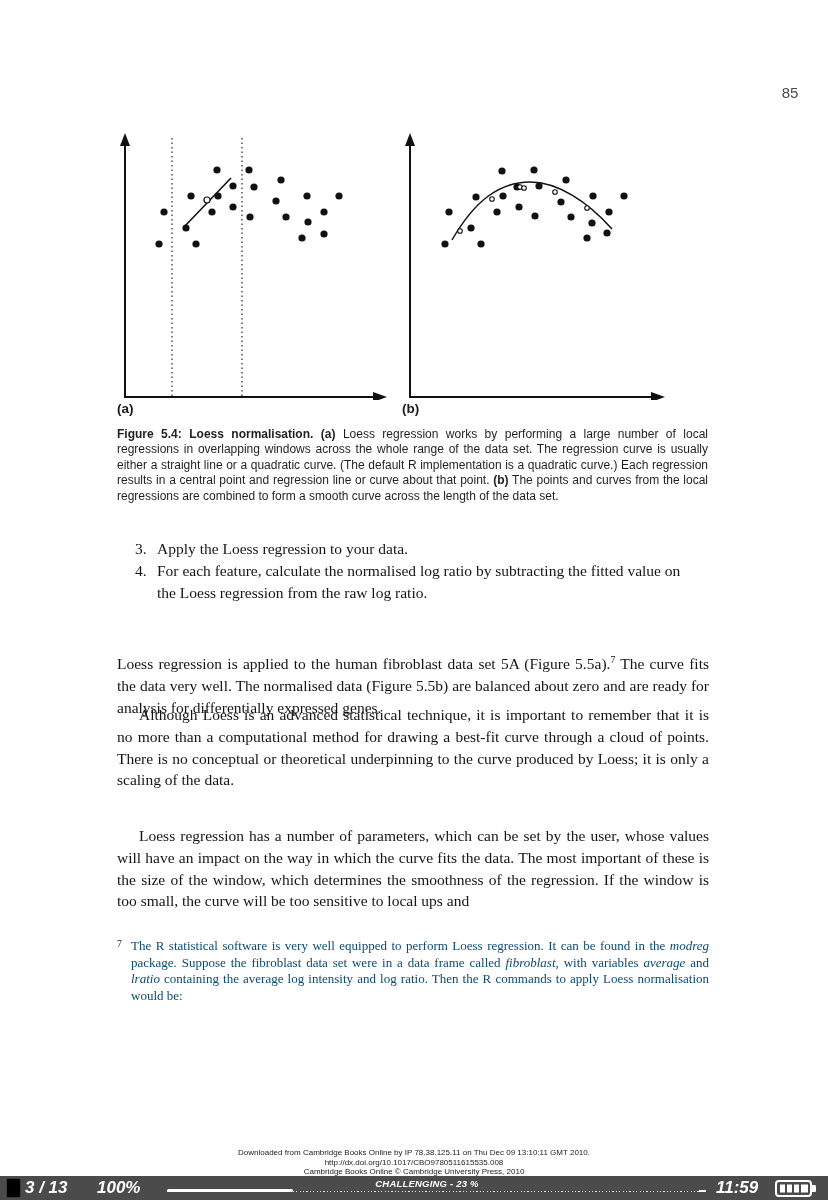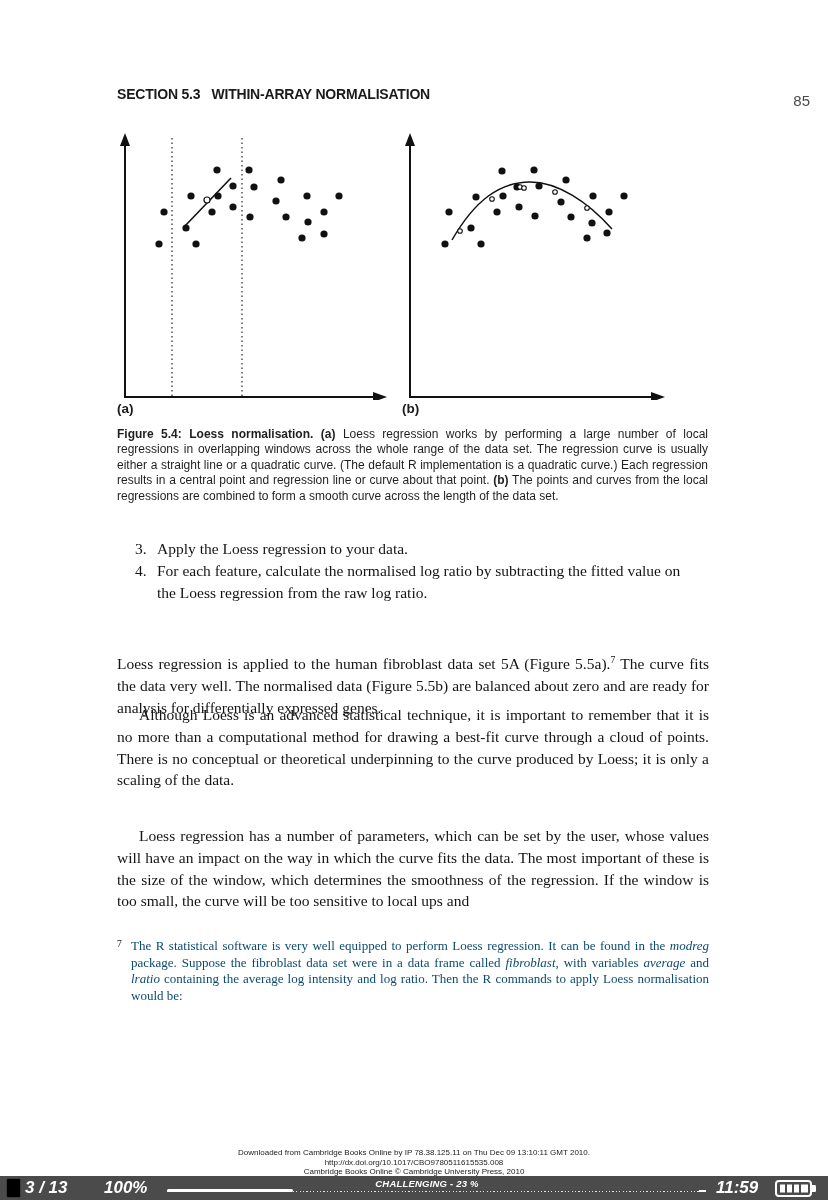--- a/index.html
+++ b/index.html
@@ -3,21 +3,21 @@
 <meta charset="utf-8">
 <style>
   html,body{margin:0;padding:0;background:#888;}
   .page{position:relative;width:828px;height:1200px;background:#ffffff;overflow:hidden;
         font-family:"Liberation Sans",sans-serif;color:#111;}
   .abs{position:absolute;}
 
   
   .header-title{left:117px;top:86px;font-size:14px;font-weight:bold;letter-spacing:-0.2px;
                 white-space:pre;color:#1a1a1a;}
-  .page-number{left:770px;top:84px;width:40px;text-align:right;font-size:15px;color:#4a4a4a;margin-top:8px;}
+  .page-number{left:770px;top:84px;width:40px;text-align:center;font-size:15px;color:#4a4a4a;}
 
   
   .fig-svg{position:absolute;}
   .fig-label{font-size:13.5px;font-weight:bold;color:#1a1a1a;}
   .caption{left:117px;top:427px;width:591px;font-size:12px;line-height:15.4px;
            text-align:justify;color:#1f1f1f;}
 
   
   .serif{font-family:"Liberation Serif","DejaVu Serif",serif;}
   .list-block{left:135px;top:538px;width:575px;}
@@ -62,21 +62,20 @@
   .sb-fill{left:167px;top:13px;width:126px;height:3.2px;background:#fff;border-radius:2px;}
   .sb-endcap{left:699px;top:13.5px;width:7px;height:2.4px;background:#fff;}
   .sb-time{left:716px;top:0;height:32px;line-height:24px;font-size:17px;font-weight:bold;}
   .sb-batt{left:775px;top:4px;}
 </style>
 </head>
 <body>
 
 <div class="page">
 
-  <div class="abs header-title">SECTION 5.3   WITHIN-ARRAY NORMALISATION</div>
   <div class="abs page-number">85</div>
 
   <svg class="fig-svg" style="left:110px;top:132px;" width="280" height="268" viewBox="0 0 280 268">
     <line x1="15" y1="266" x2="15" y2="12" stroke="#111" stroke-width="2"></line>
     <polygon points="15,1 10,14 20,14" fill="#111"></polygon>
     <line x1="14" y1="265" x2="264" y2="265" stroke="#111" stroke-width="2"></line>
     <polygon points="277,265 263,260 263,270" fill="#111"></polygon>
     <g>
         <line x1="62" y1="6" x2="62" y2="264" stroke="#111" stroke-width="1.1" stroke-dasharray="1.5 3"></line>
         <line x1="132" y1="6" x2="132" y2="264" stroke="#111" stroke-width="1.1" stroke-dasharray="1.5 3"></line>
@@ -172,21 +171,21 @@
 
   <div class="abs footer">
     <div>Downloaded from Cambridge Books Online by IP 78.38.125.11 on Thu Dec 09 13:10:11 GMT 2010.</div>
     <div>http://dx.doi.org/10.1017/CBO9780511615535.008</div>
     <div>Cambridge Books Online © Cambridge University Press, 2010</div>
   </div>
 
   <div class="abs status-bar">
     <div class="abs sb-pageicon" style="position:absolute;"></div>
     <div class="sb-pages sb-white" style="position:absolute;">3 / 13</div>
-    <div class="sb-zoom sb-white" style="position:absolute;margin-left:7px;">100%</div>
+    <div class="sb-zoom sb-white" style="position:absolute;">100%</div>
     <div class="sb-center sb-white" style="position:absolute;margin-left:13px;">CHALLENGING - 23 %</div>
     <div class="sb-track" style="position:absolute;"></div>
     <div class="sb-fill" style="position:absolute;"></div>
     <div class="sb-endcap" style="position:absolute;"></div>
     <div class="sb-time sb-white" style="position:absolute;">11:59</div>
     <svg class="sb-batt" style="position:absolute;" width="42" height="17" viewBox="0 0 42 17">
       <rect x="1" y="1" width="35" height="15" rx="3" fill="none" stroke="#fff" stroke-width="2"></rect>
       <rect x="5" y="4.5" width="5" height="8" fill="#fff"></rect>
       <rect x="12" y="4.5" width="5" height="8" fill="#fff"></rect>
       <rect x="19" y="4.5" width="5" height="8" fill="#fff"></rect>

